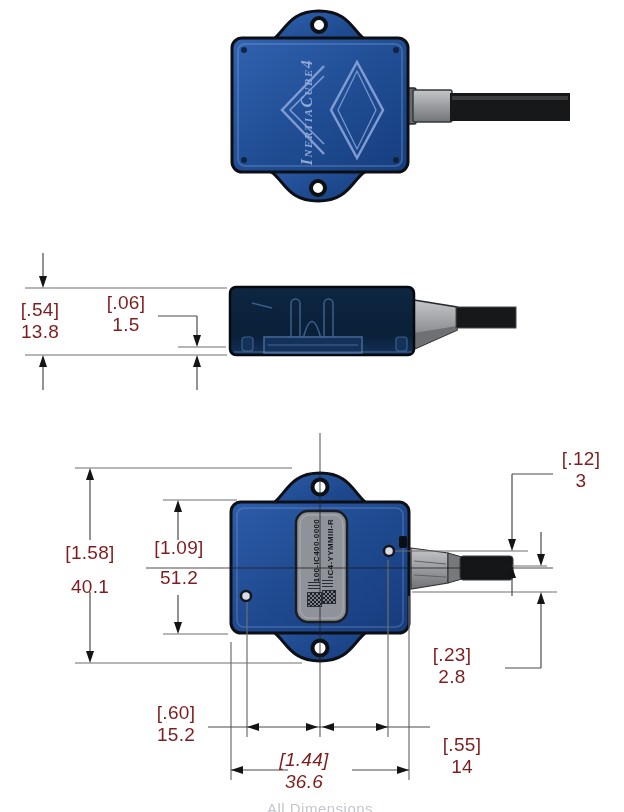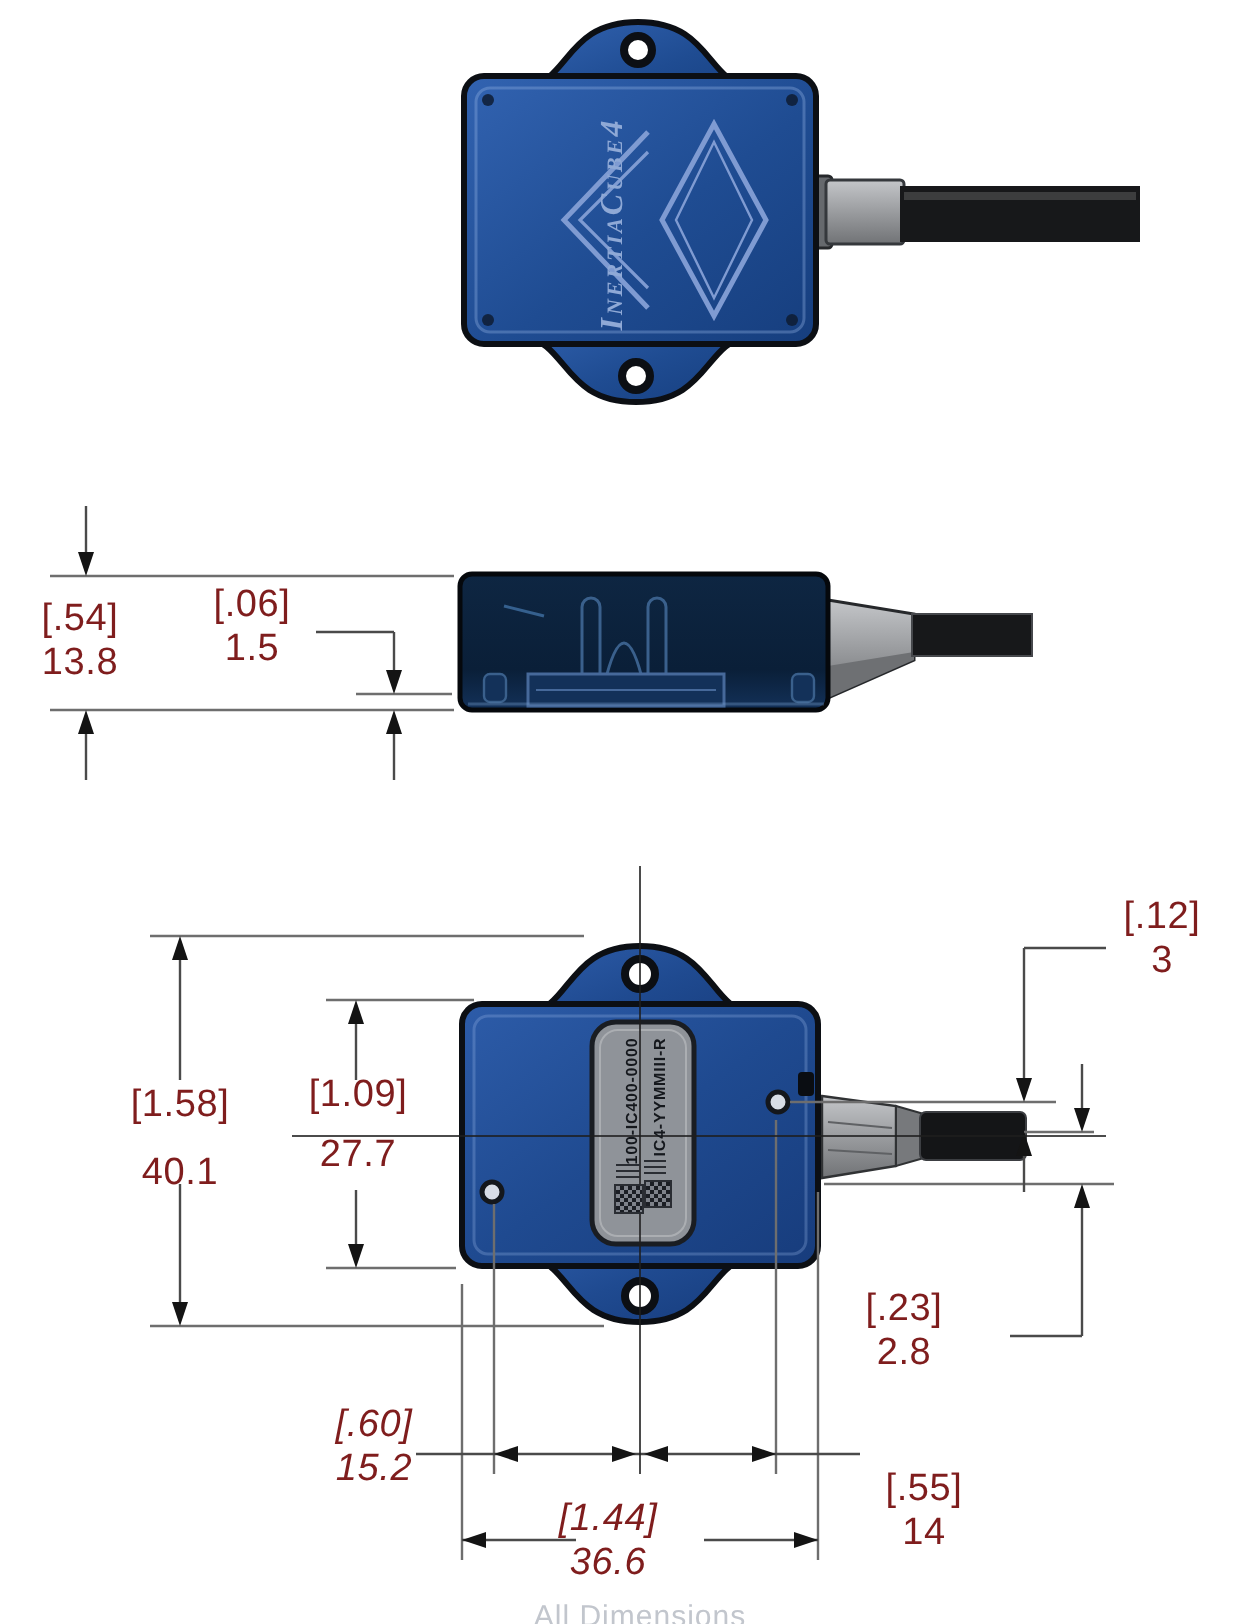--- a/index.html
+++ b/index.html
@@ -208,31 +208,31 @@
   <div class="dim" style="left:94px;top:292px;width:64px;">
     <div>[.06]</div>
     <div>1.5</div>
   </div>
   <div class="dim" style="left:50px;top:542px;width:80px;gap:12px;">
     <div>[1.58]</div>
     <div>40.1</div>
   </div>
   <div class="dim gap8" style="left:141px;top:537px;width:76px;">
     <div>[1.09]</div>
-    <div>27.7</div>
+    <div>51.2</div>
   </div>
   <div class="dim" style="left:549px;top:448px;width:64px;">
     <div>[.12]</div>
     <div>3</div>
   </div>
   <div class="dim" style="left:420px;top:644px;width:64px;">
     <div>[.23]</div>
     <div>2.8</div>
   </div>
-  <div class="dim" style="left:155px;top:702px;width:64px;font-style:italic;">
+  <div class="dim" style="left:144px;top:702px;width:64px;">
     <div>[.60]</div>
     <div>15.2</div>
   </div>
   <div class="dim" style="left:430px;top:702px;width:64px;margin-top:32px;">
     <div>[.55]</div>
     <div>14</div>
   </div>
   <div class="dim" style="left:264px;top:749px;width:80px;font-style:italic;">
     <div>[1.44]</div>
     <div>36.6</div>

